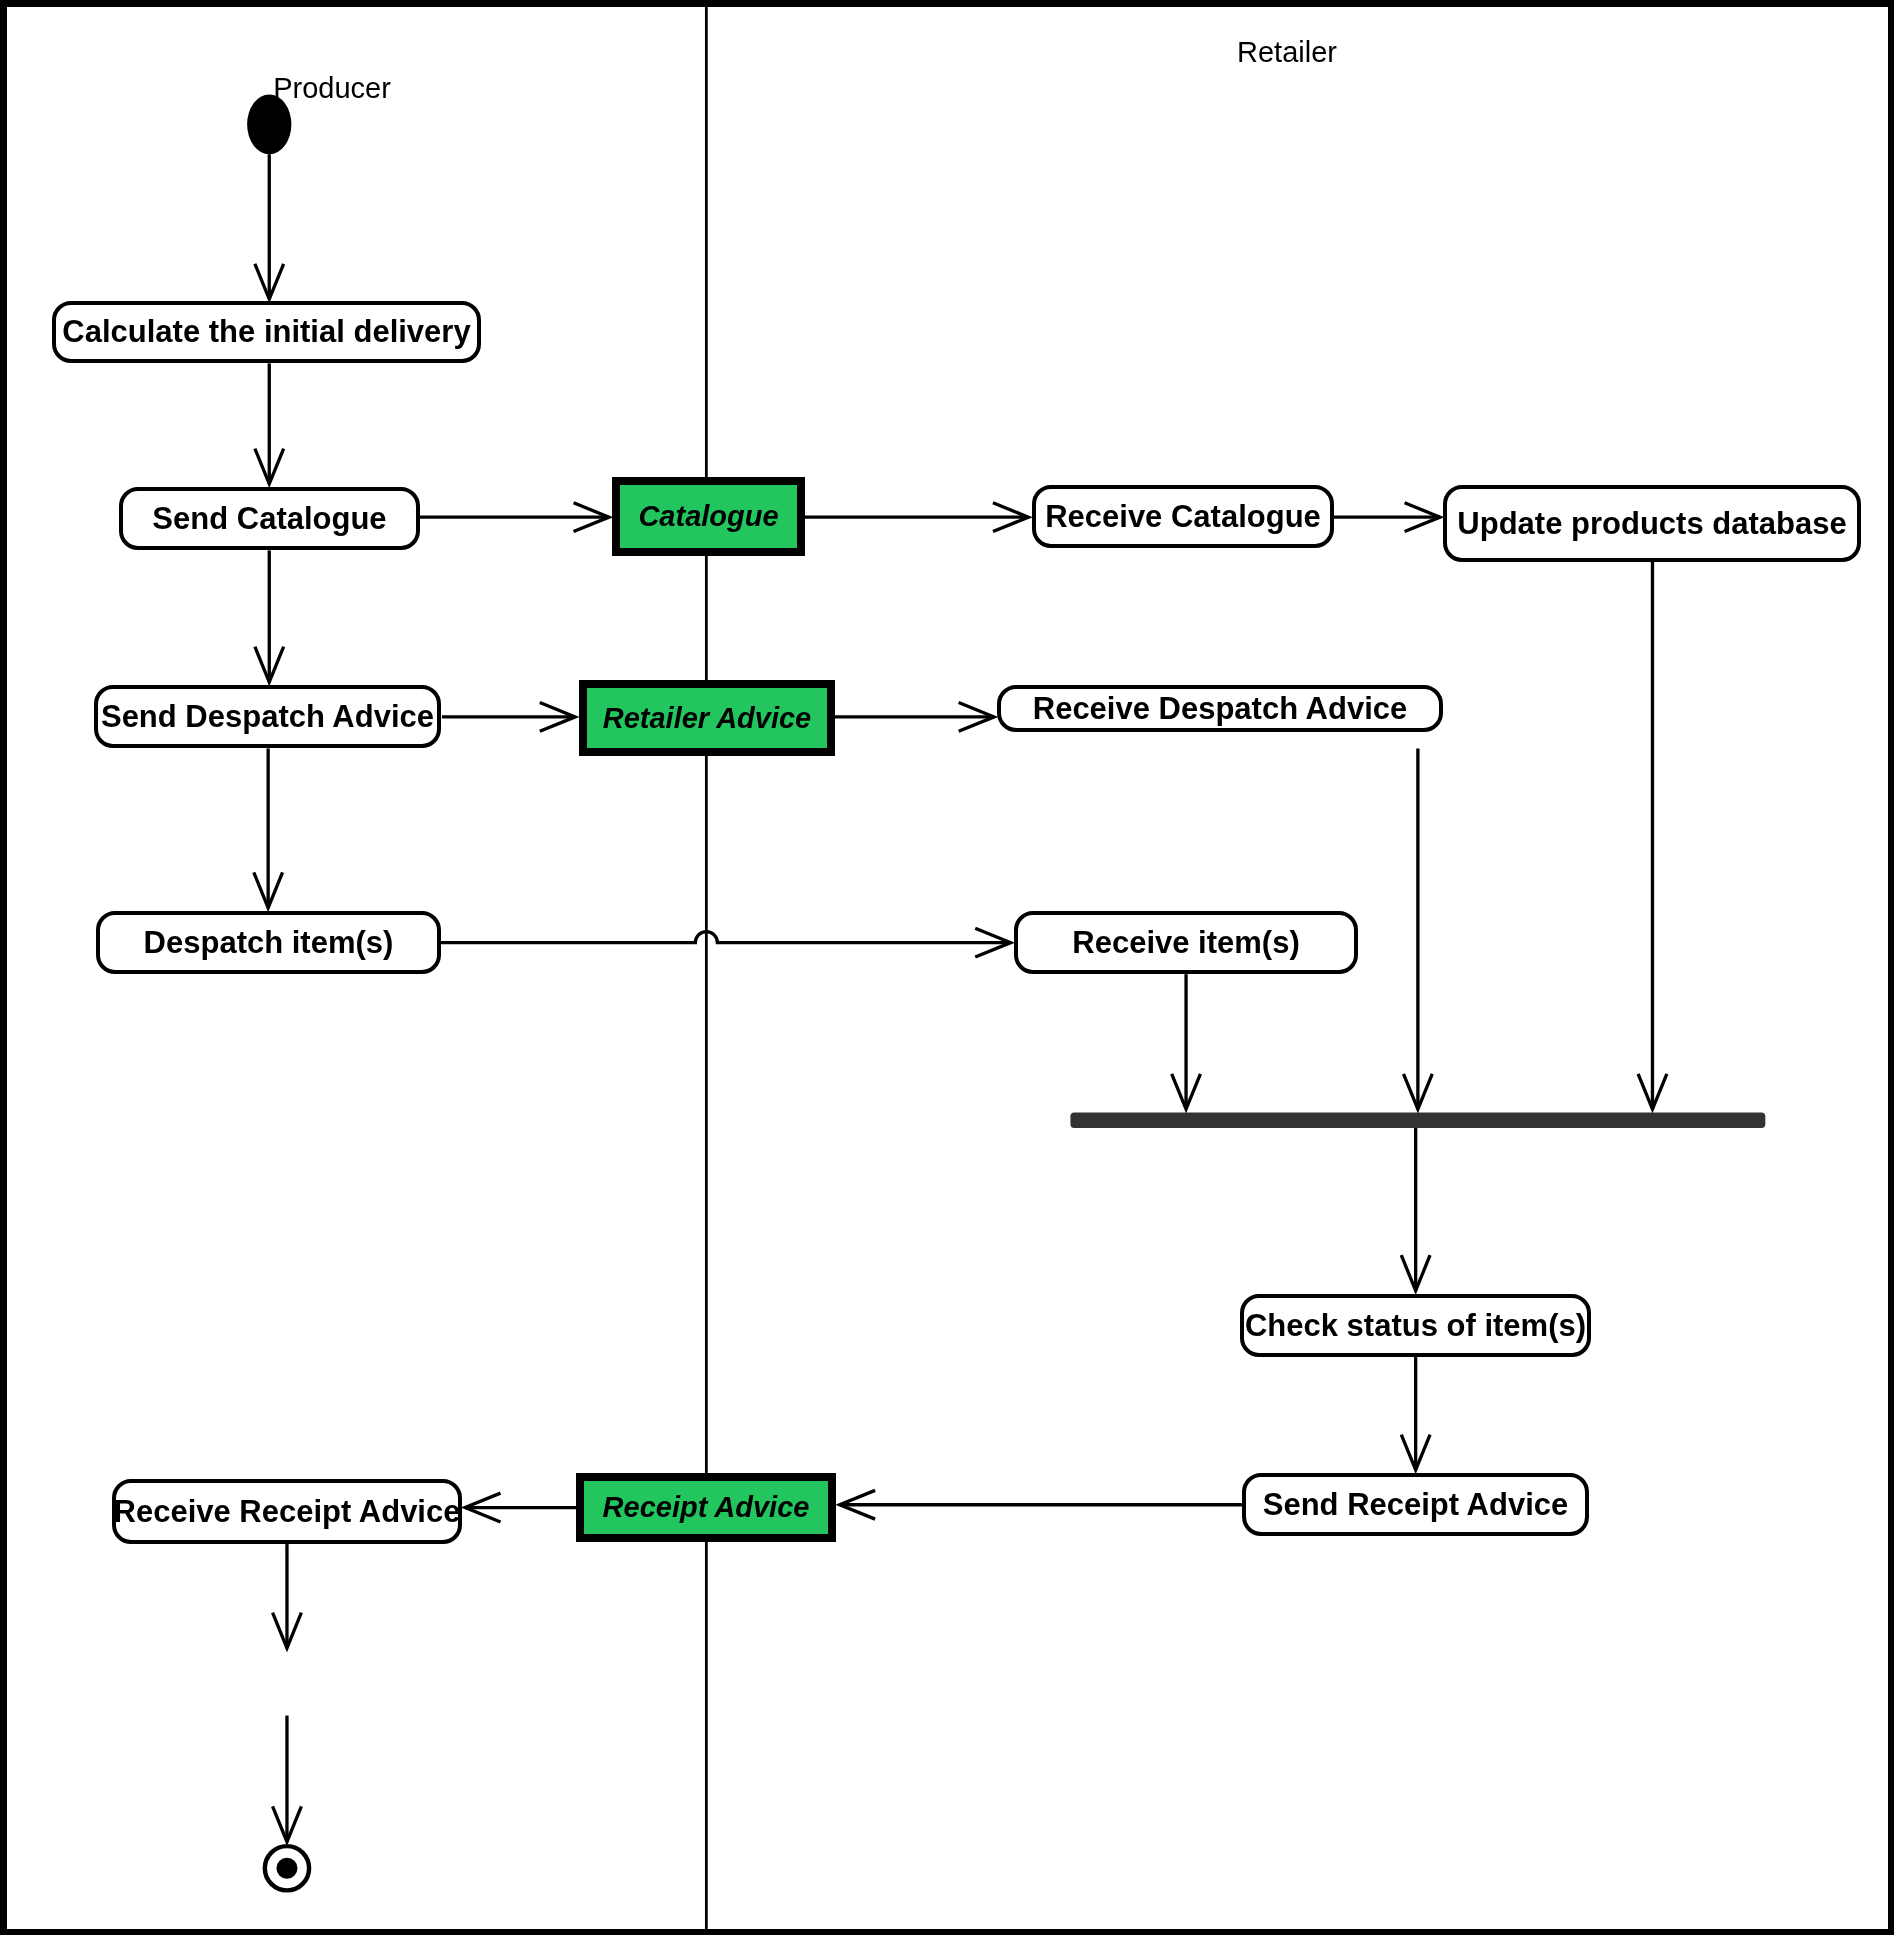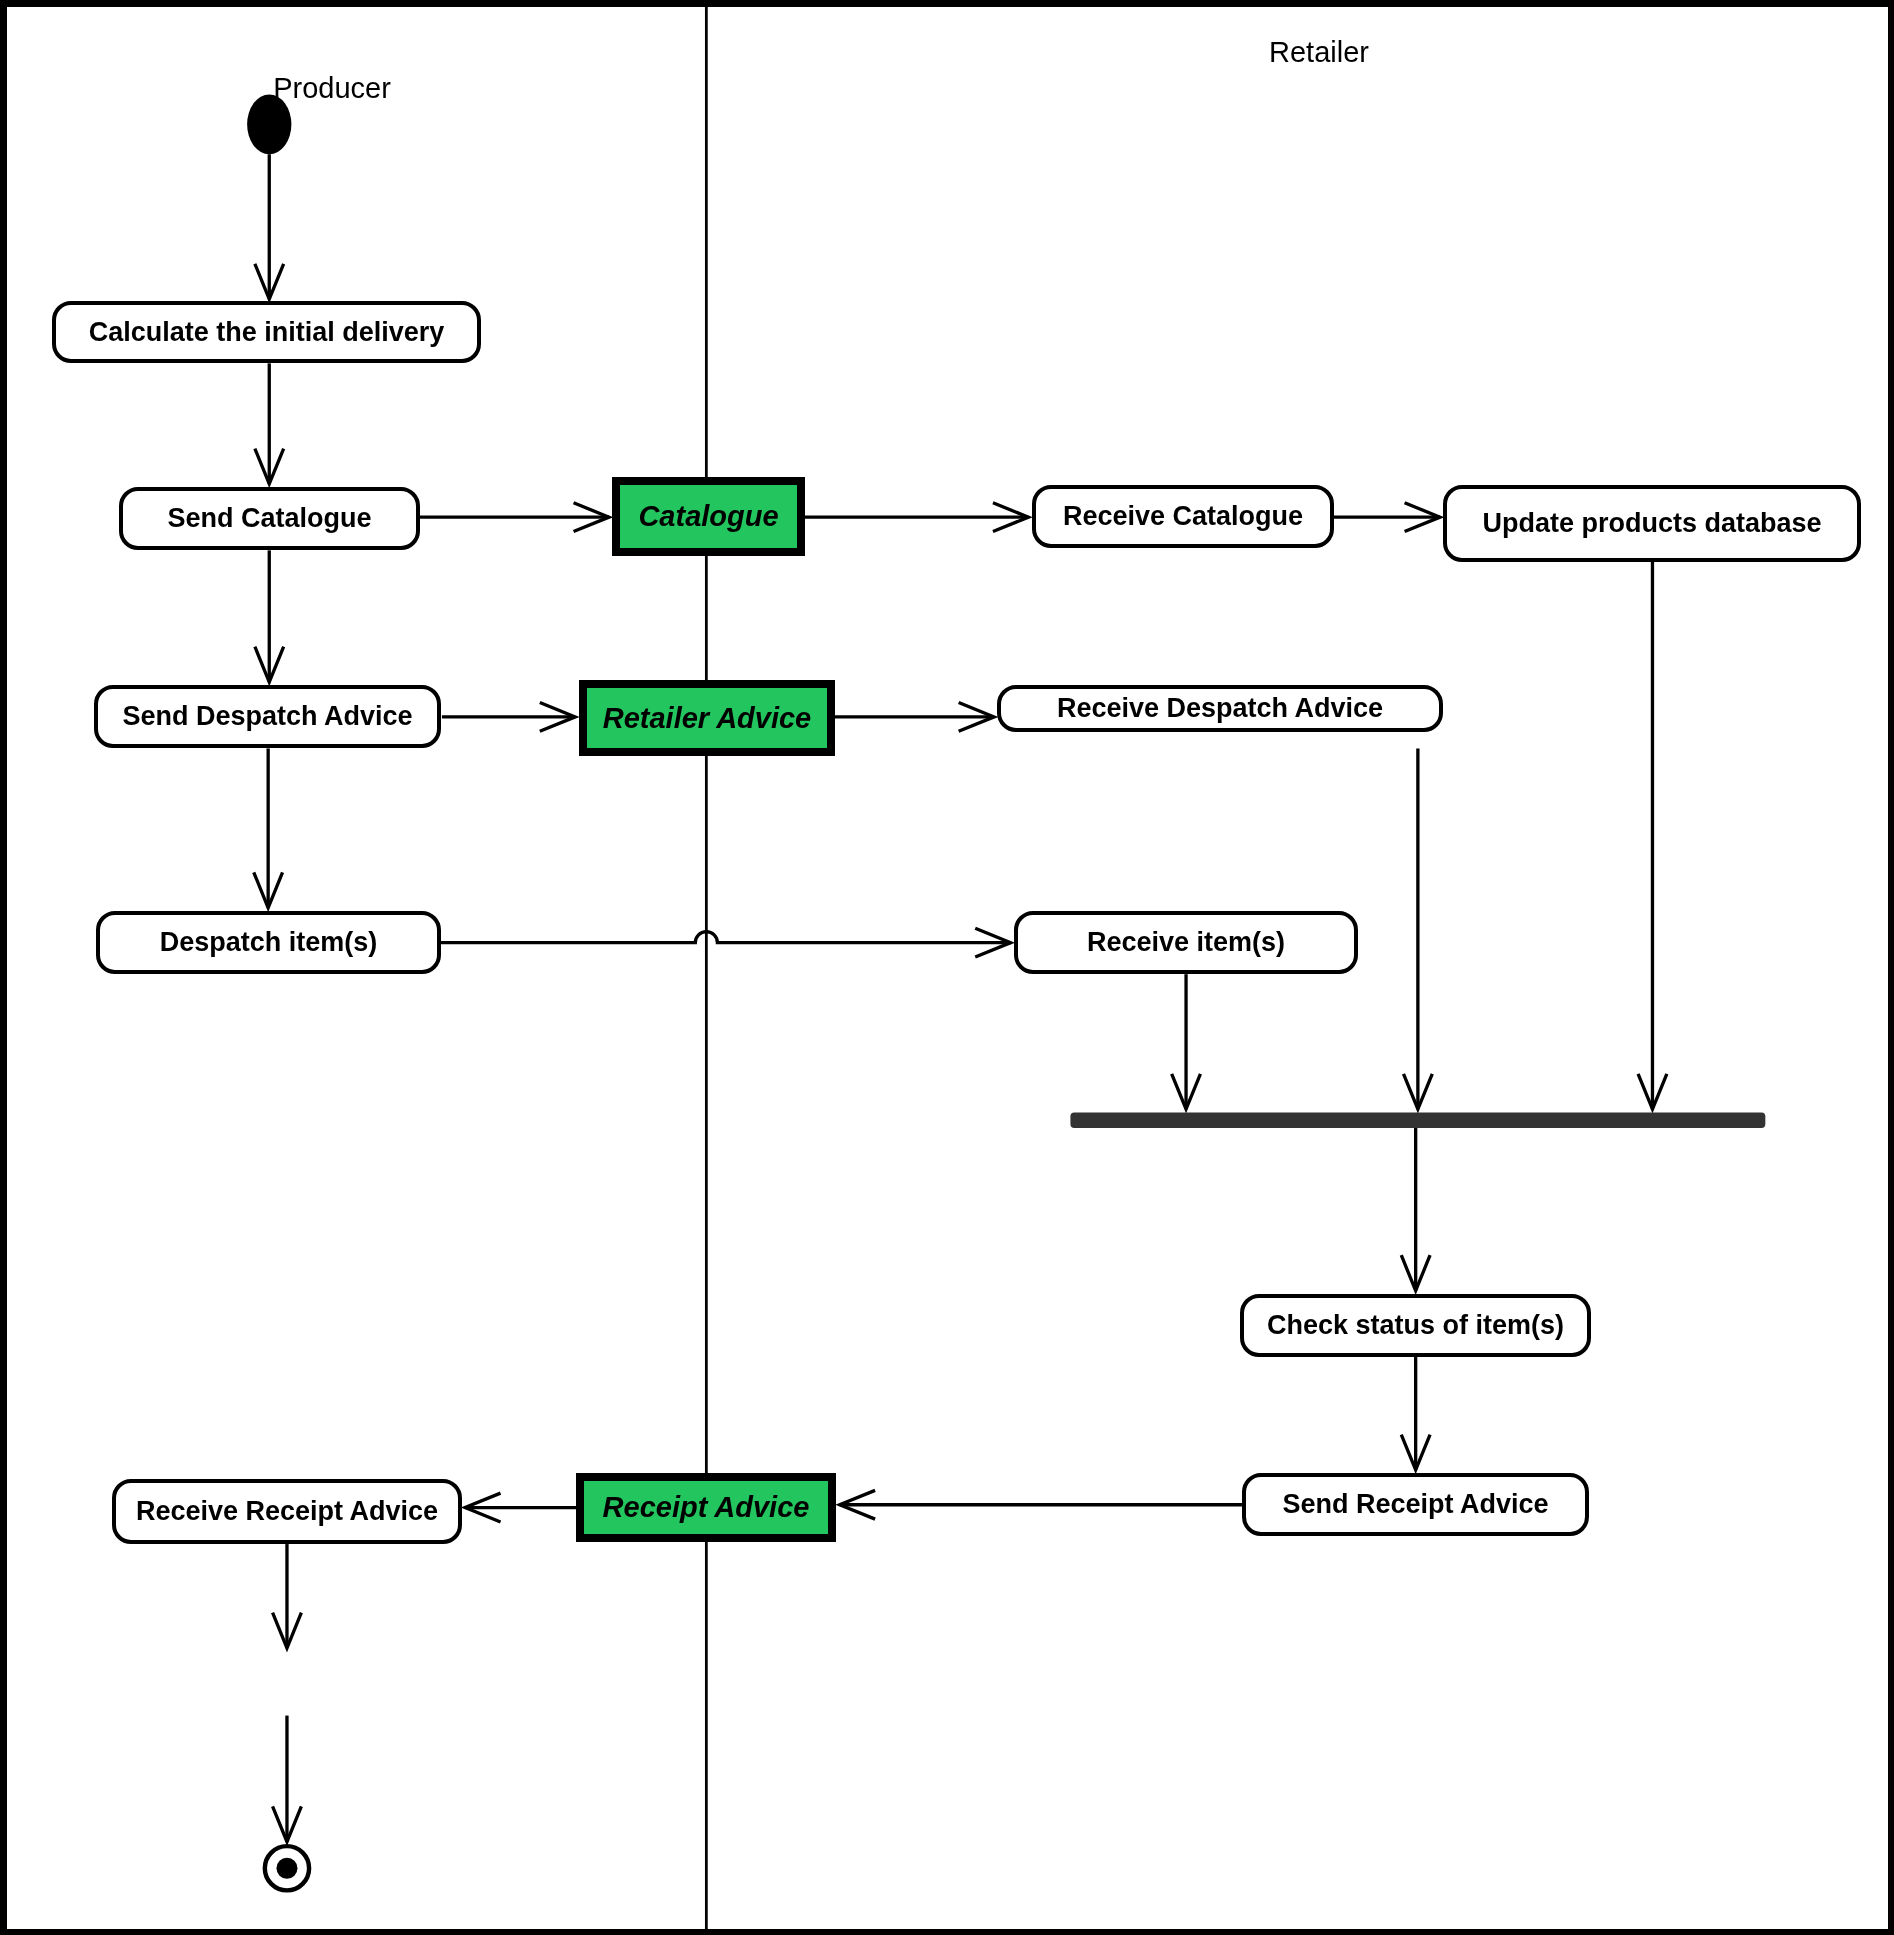--- a/index.html
+++ b/index.html
@@ -21,21 +21,21 @@
     white-space:nowrap;
   }
   .node{
     position:absolute;
     box-sizing:border-box;
     display:flex;align-items:center;justify-content:center;
     background:#fff;
     border:4.4px solid #000;
     border-radius:19px;
     font-weight:bold;
-    font-size:27px;
+    font-size:31px;
     color:#000;
     white-space:nowrap;
     text-align:center;
   }
   .obj{
     position:absolute;
     box-sizing:border-box;
     display:flex;align-items:center;justify-content:center;
     background:#22c55e;
     border:8.9px solid #000;
@@ -90,21 +90,21 @@
     <line x1="1029" y1="2712" x2="828" y2="2712" stroke="#000" stroke-width="6" marker-end="url(#arrow)"></line>
 
     <line x1="506" y1="2778" x2="506" y2="2966" stroke="#000" stroke-width="6" marker-end="url(#arrow)"></line>
     <line x1="506" y1="3088" x2="506" y2="3316" stroke="#000" stroke-width="6" marker-end="url(#arrow)"></line>
 
     <circle cx="506" cy="3364" r="40" fill="#fff" stroke="#000" stroke-width="8"></circle>
     <circle cx="506" cy="3364" r="19" fill="#000"></circle>
   </svg>
 
   <div class="lane-label" style="left:325px;top:29px;margin-top:36px;">Producer</div>
-  <div class="lane-label" style="left:1280px;top:29px;margin-left:32px;">Retailer</div>
+  <div class="lane-label" style="left:1280px;top:29px;">Retailer</div>
 
   <div class="node" style="left:45px;top:294px;width:429px;height:62px;">Calculate the initial delivery</div>
   <div class="node" style="left:112px;top:480px;width:301px;height:63px;">Send Catalogue</div>
   <div class="node" style="left:89px;top:904px;width:345px;height:63px;">Despatch item(s)</div>
   <div class="node" style="left:87px;top:678px;width:347px;height:63px;">Send Despatch Advice</div>
   <div class="node" style="left:105px;top:1472px;width:350px;height:65px;">Receive Receipt Advice</div>
 
   <div class="node" style="left:1025px;top:478px;width:302px;height:63px;">Receive Catalogue</div>
   <div class="node" style="left:1436px;top:478px;width:418px;height:77px;">Update products database</div>
   <div class="node" style="left:990px;top:678px;width:446px;height:47px;">Receive Despatch Advice</div>

